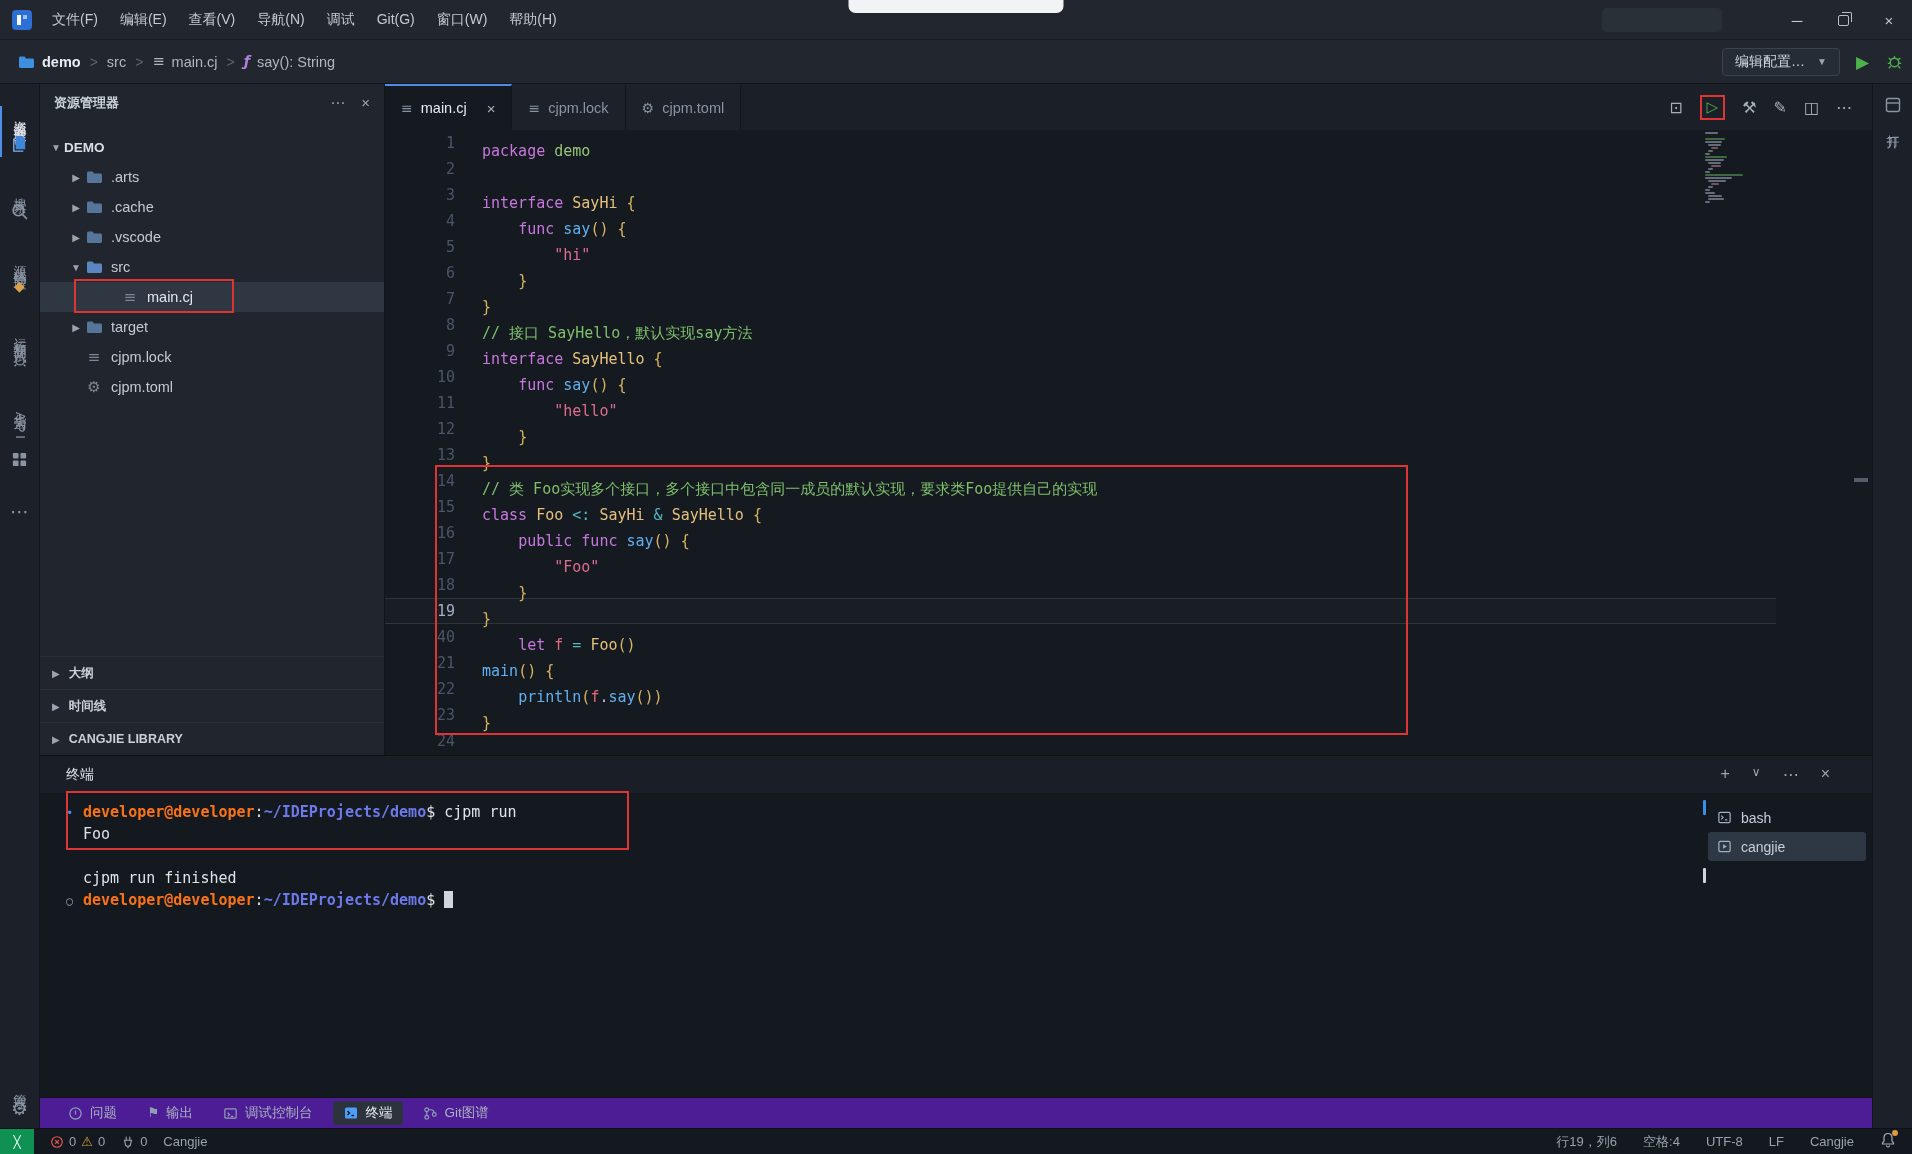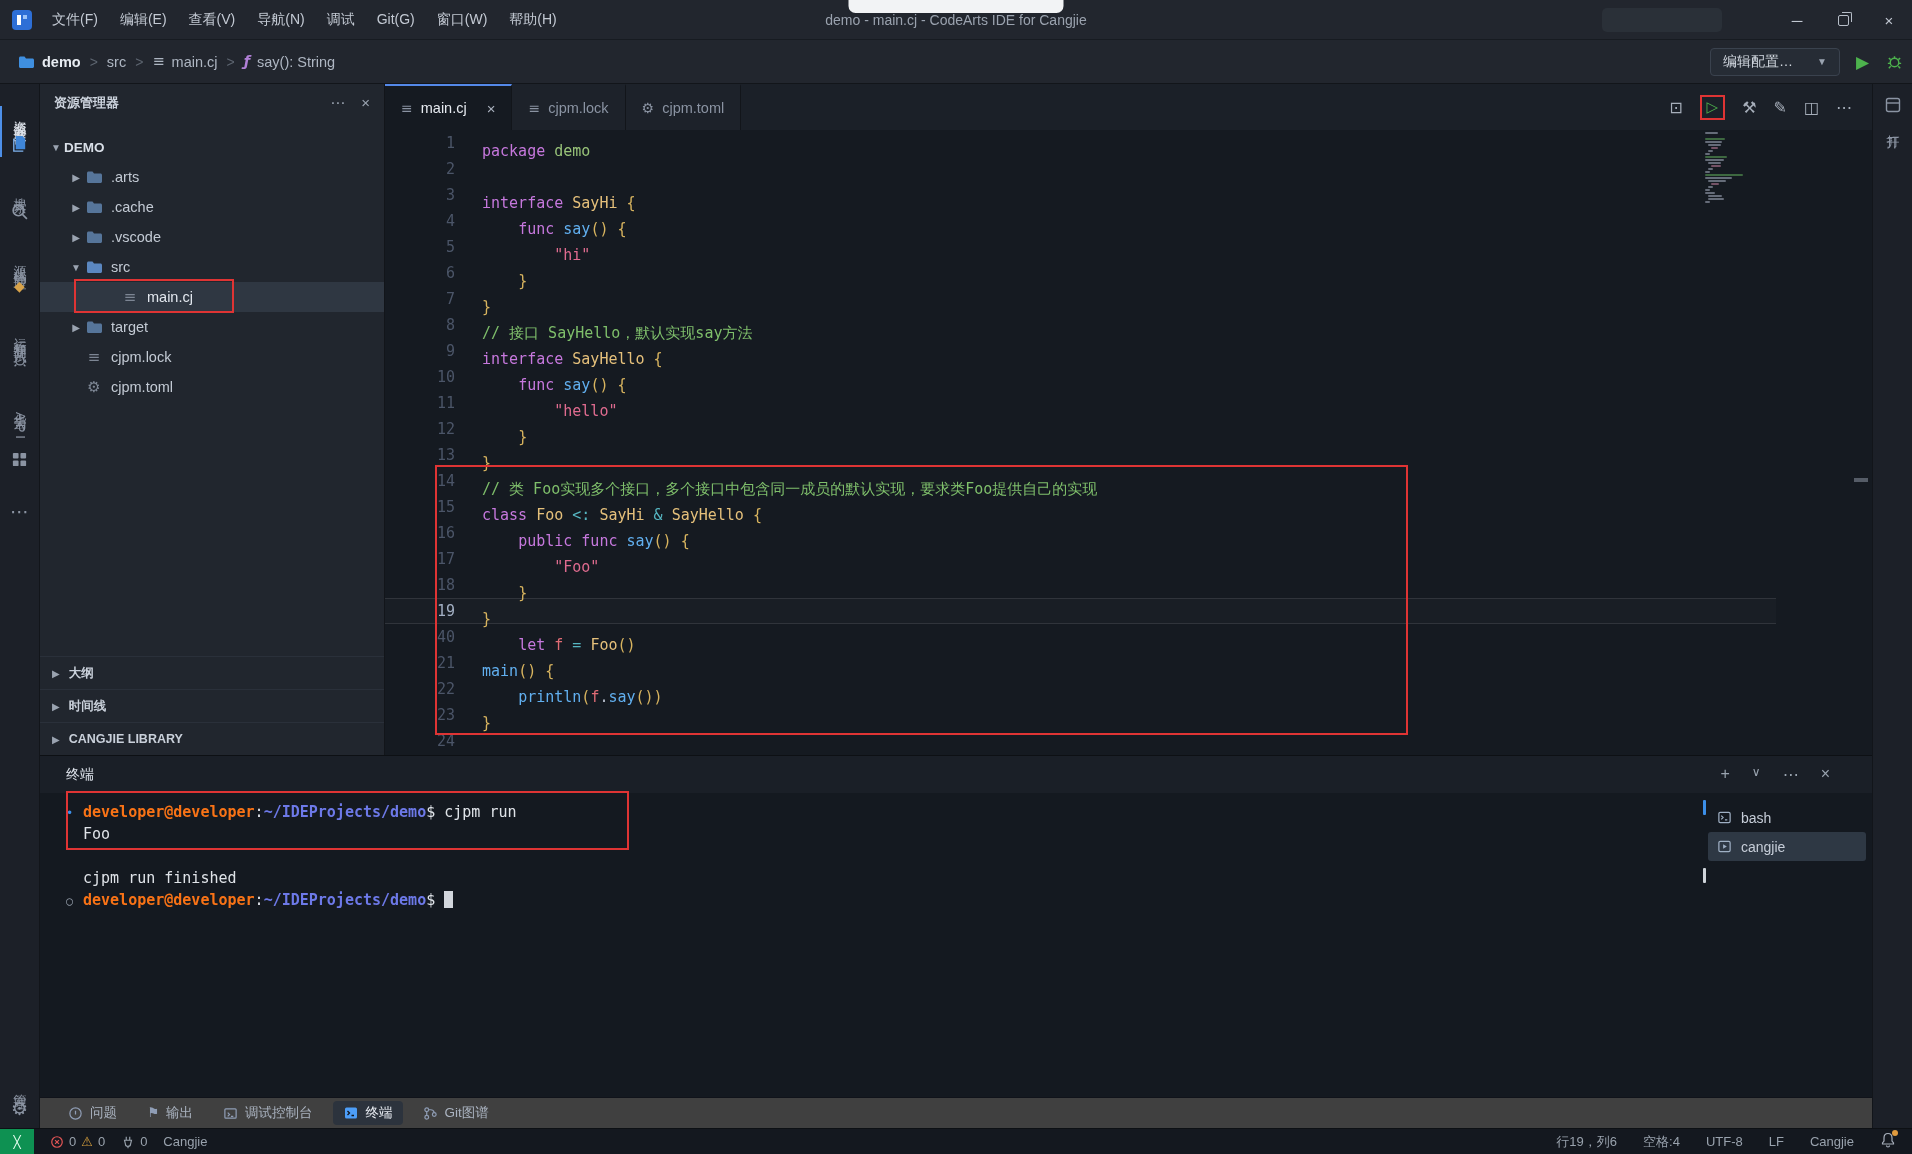--- a/index.html
+++ b/index.html
@@ -20,21 +20,21 @@
 .win-btn{width:46px;height:40px;display:flex;align-items:center;justify-content:center;color:#c2c8d2;font-size:15px}
 .win-restore{width:11px;height:11px;border:1.3px solid #b7bec8;border-radius:2px;position:relative}
 .win-restore::before{content:'';position:absolute;top:-4px;right:-4px;width:9px;height:9px;border-top:1.3px solid #b7bec8;border-right:1.3px solid #b7bec8;border-top-right-radius:2px}
 
 
 .crumbbar{position:absolute;top:40px;left:0;width:1912px;height:44px;background:#22262e;border-bottom:1px solid #12151a;display:flex;align-items:center;padding-left:18px}
 .crumb{display:inline-flex;align-items:center;gap:7px;color:#aeb6c2;font-size:14.5px}
 .crumb.bold .crumb-text{font-weight:bold;color:#e8ecf2}
 .crumb-sep{margin:0 9px;color:#5d6570}
 .crumb-actions{position:absolute;right:8px;display:flex;align-items:center;gap:16px}
-.runcfg{display:flex;align-items:center;gap:24px;background:#262c35;border:1px solid #3a424e;border-radius:4px;height:28px;padding:0 12px;color:#d2d8e0;font-size:14px}
+.runcfg{display:flex;align-items:center;gap:12px;background:#262c35;border:1px solid #3a424e;border-radius:4px;height:28px;padding:0 12px;color:#d2d8e0;font-size:14px}
 .runcfg .caret{font-size:10px;color:#9aa3b0}
 .play-filled{color:#4db24d;font-size:17px}
 .method{color:#b180d7;font-style:italic;font-weight:bold}
 
 
 .activitybar{position:absolute;left:0;top:84px;width:40px;height:1044px;background:#1c2028;border-right:1px solid #12151a;display:flex;flex-direction:column;align-items:center;padding-top:26px}
 .act-item{width:40px;display:flex;flex-direction:column;align-items:center;gap:9px;margin-bottom:34px;color:#8b94a3;position:relative}
 .act-label{writing-mode:vertical-lr;letter-spacing:3px;font-size:13px}
 .act-item.active{color:#dfe4ec}
 .act-item.active::before{content:'';position:absolute;left:0;top:-4px;bottom:-4px;width:2px;background:#4d8fe8}
@@ -96,21 +96,21 @@
 .t-g{color:#f97316;font-weight:bold}.t-b{color:#6d79e8;font-weight:bold}.t-w{color:#dfe3e8}
 .t-cursor{display:inline-block;width:9px;height:17px;background:#d2d6dc;vertical-align:-3px}
 .instances{position:absolute;right:6px;top:47px;width:158px}
 .inst{height:29px;display:flex;align-items:center;gap:9px;padding:0 9px;font-size:14px;color:#c6cdd8;border-radius:3px}
 .inst.active{background:#2e3844}
 .tmark{position:absolute;width:3px;height:15px;left:1663px;border-radius:1px}
 .tmark.blue{top:44px;background:#3c8fe8}
 .tmark.white{top:112px;background:#cfd4da}
 
 
-.paneltabs{position:absolute;left:40px;top:1097px;width:1832px;height:31px;background:#404040;border-top:1px solid #10131a;display:flex;align-items:center;gap:10px;padding-left:18px}
+.paneltabs{position:absolute;left:40px;top:1097px;width:1832px;height:31px;background:#4c1d95;border-top:1px solid #10131a;display:flex;align-items:center;gap:10px;padding-left:18px}
 .ptab{display:flex;align-items:center;gap:7px;padding:3px 10px;border-radius:4px;color:#aab3c0;font-size:13.5px}
 .ptab.active{background:#2c333d;color:#e8ecf2}
 
 
 .statusbar{position:absolute;left:0;top:1128px;width:1912px;height:26px;background:#14181f;border-top:1px solid #0d1014;display:flex;align-items:center;font-size:13px;color:#99a2ad}
 .sb-remote{width:34px;height:25px;background:#0e9152;color:#eafff3;display:flex;align-items:center;justify-content:center;font-size:12px}
 .sb-item{display:flex;align-items:center;gap:5px;margin-left:16px}
 .sb-right{margin-left:auto;display:flex;align-items:center;gap:26px;padding-right:16px}
 .warn{color:#d8a03c;font-size:13px}
 .bell-wrap{position:relative}
@@ -138,21 +138,20 @@
     <div class="menus" id="menus">
         <span class="menu-item">文件(F)</span>
         <span class="menu-item">编辑(E)</span>
         <span class="menu-item">查看(V)</span>
         <span class="menu-item">导航(N)</span>
         <span class="menu-item">调试</span>
         <span class="menu-item">Git(G)</span>
         <span class="menu-item">窗口(W)</span>
         <span class="menu-item">帮助(H)</span>
       </div>
-    <div class="tb-title">demo - main.cj - CodeArts IDE for Cangjie</div>
     <div class="notch"></div>
     <div class="tb-widget"></div>
     <div class="win-controls">
       <span class="win-btn">─</span>
       <span class="win-btn">
           <span class="win-restore"></span>
         </span>
       <span class="win-btn">×</span>
     </div>
   </div>

